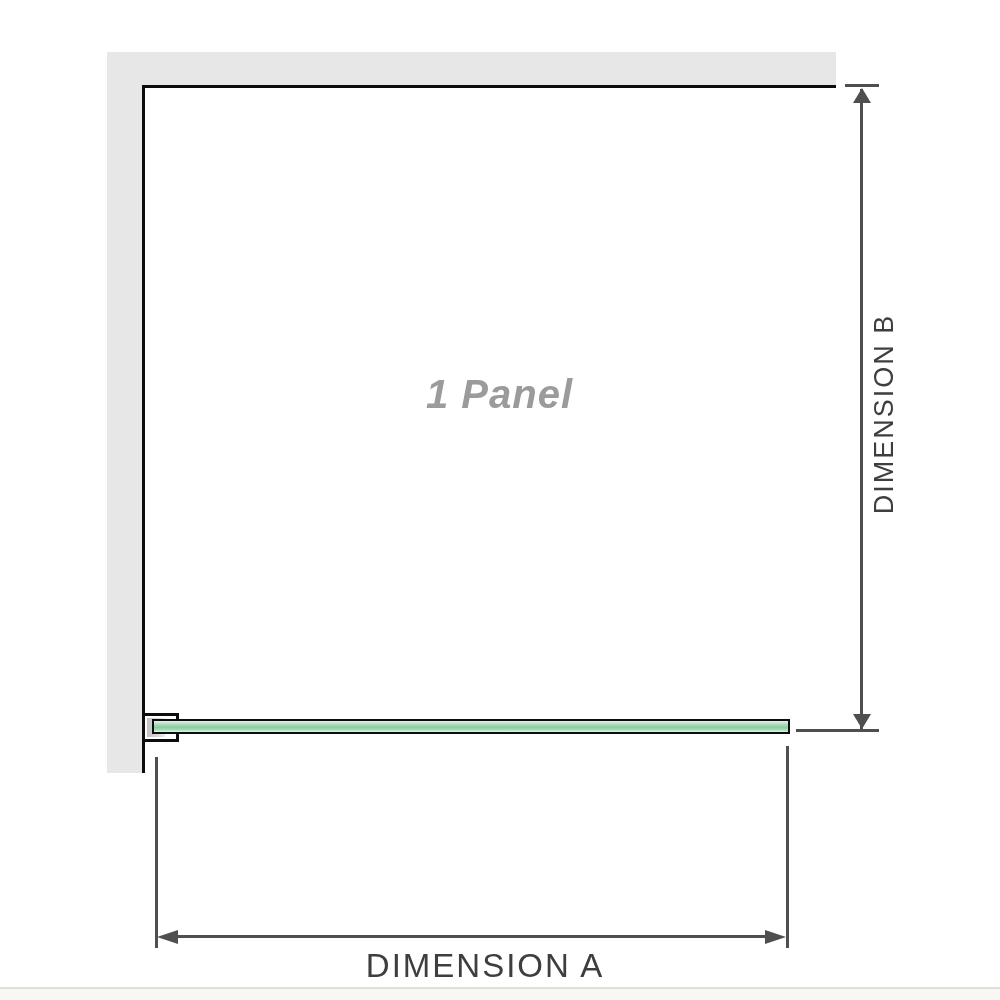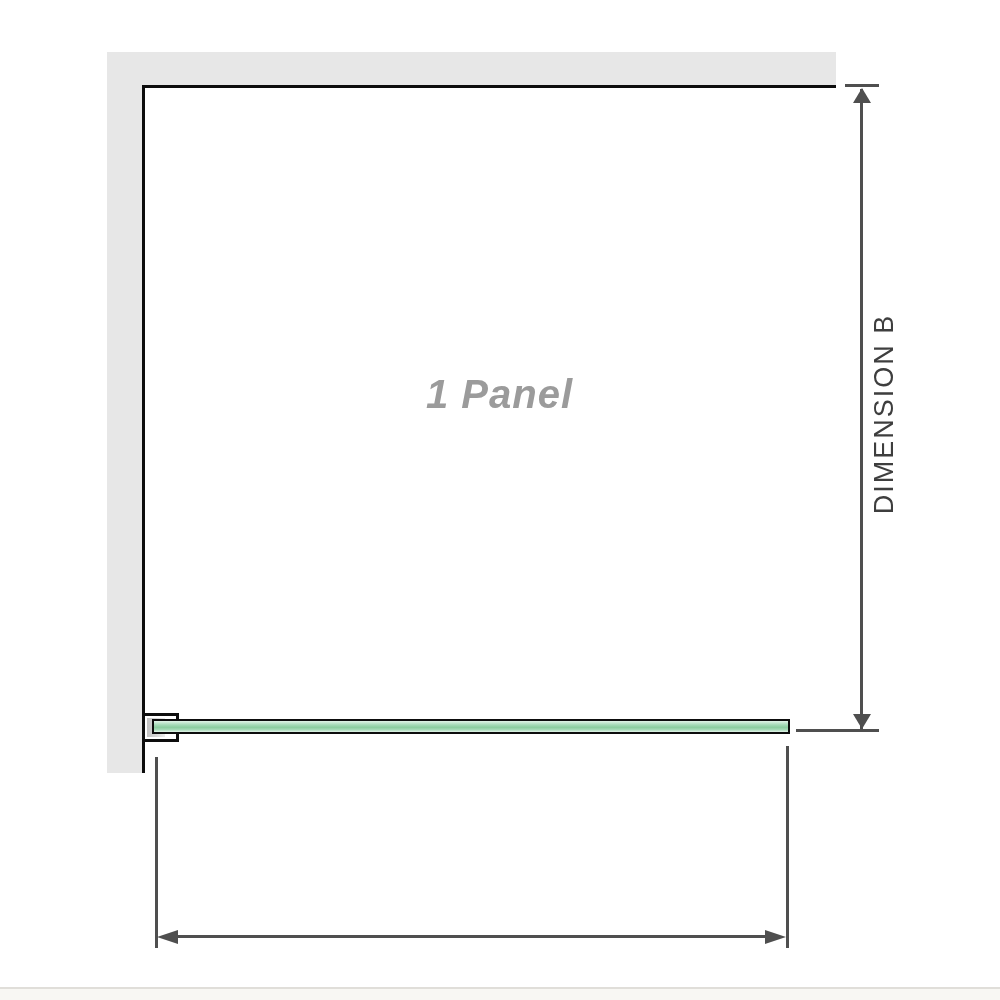--- a/index.html
+++ b/index.html
@@ -156,17 +156,18 @@
   <div class="abs dim dimb-line"></div>
   <div class="abs arrow arrow-up"></div>
   <div class="abs arrow arrow-down"></div>
   <div class="abs dimb-label">DIMENSION B</div>
 
   <div class="abs dim dima-ext-left"></div>
   <div class="abs dim dima-ext-right"></div>
   <div class="abs dim dima-line"></div>
   <div class="abs arrow arrow-left"></div>
   <div class="abs arrow arrow-right"></div>
+  <div class="abs dima-label">DIMENSION A</div>
 
   <div class="abs bottom-divider"></div>
   <div class="abs bottom-strip"></div>
 
 </div>
 
 </body></html>

